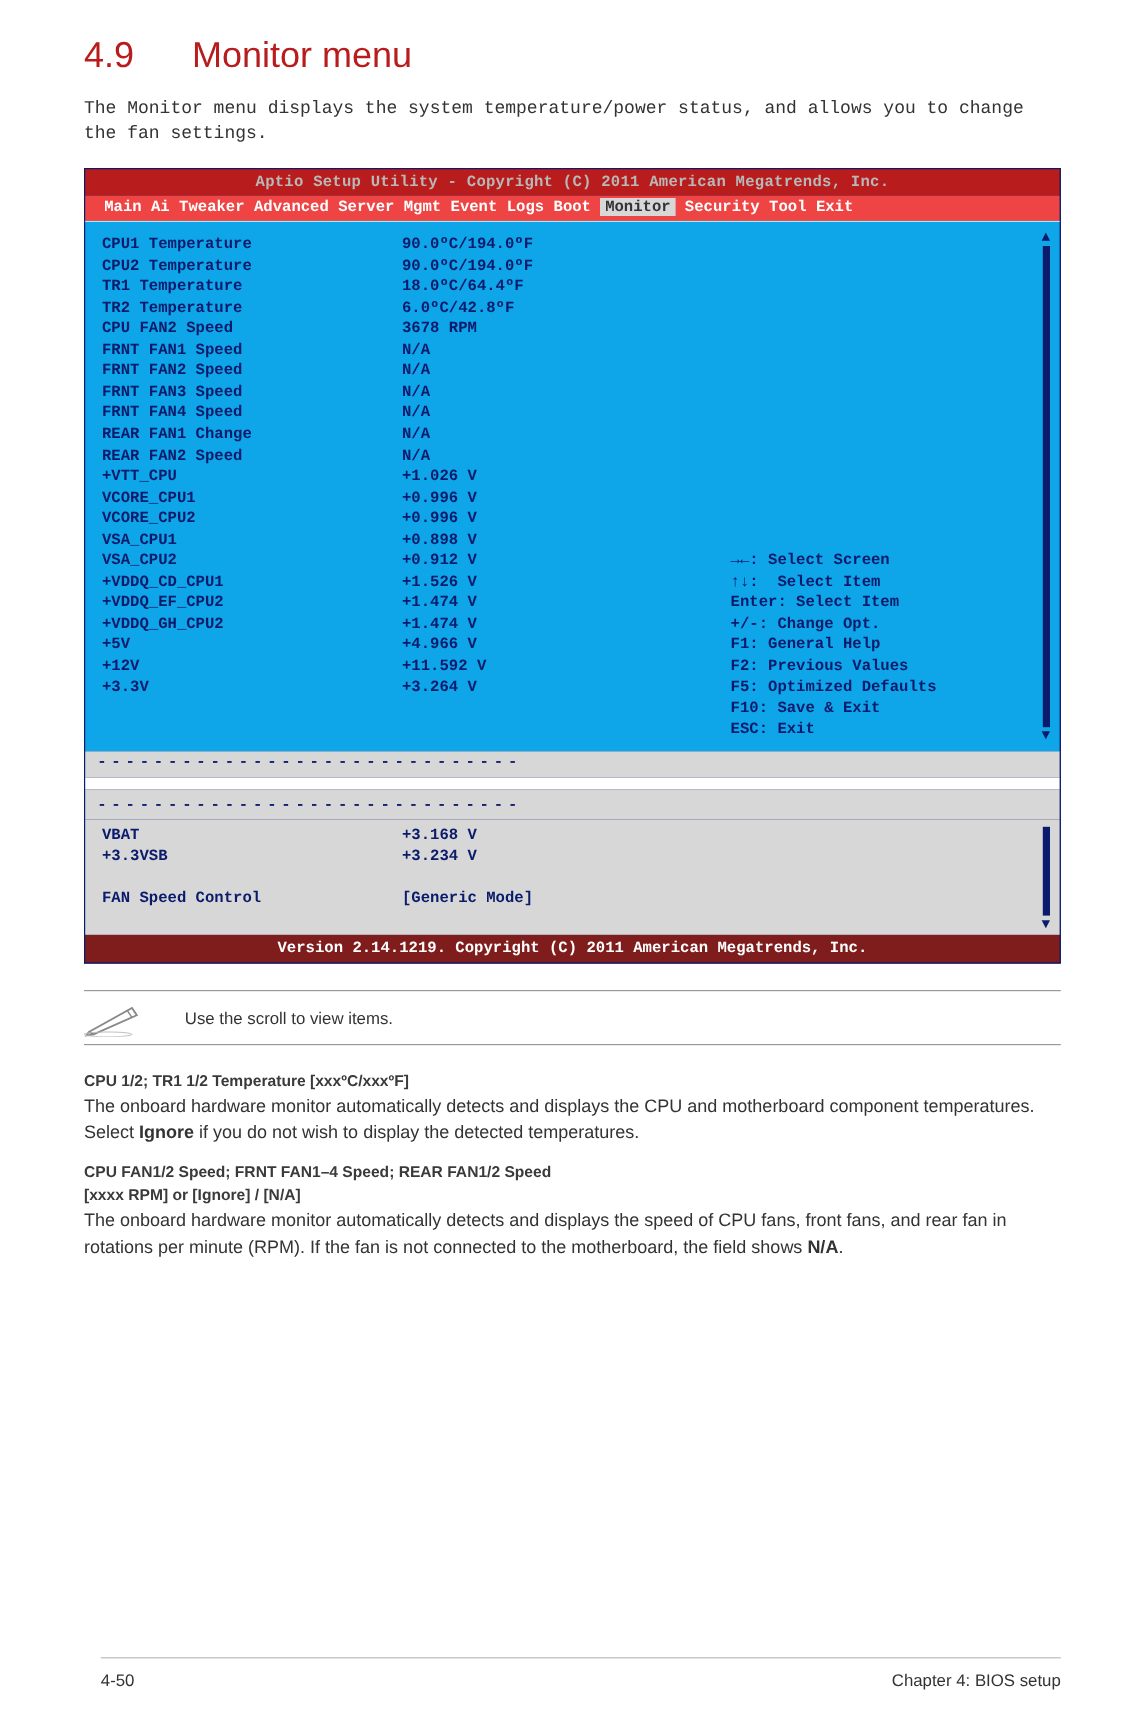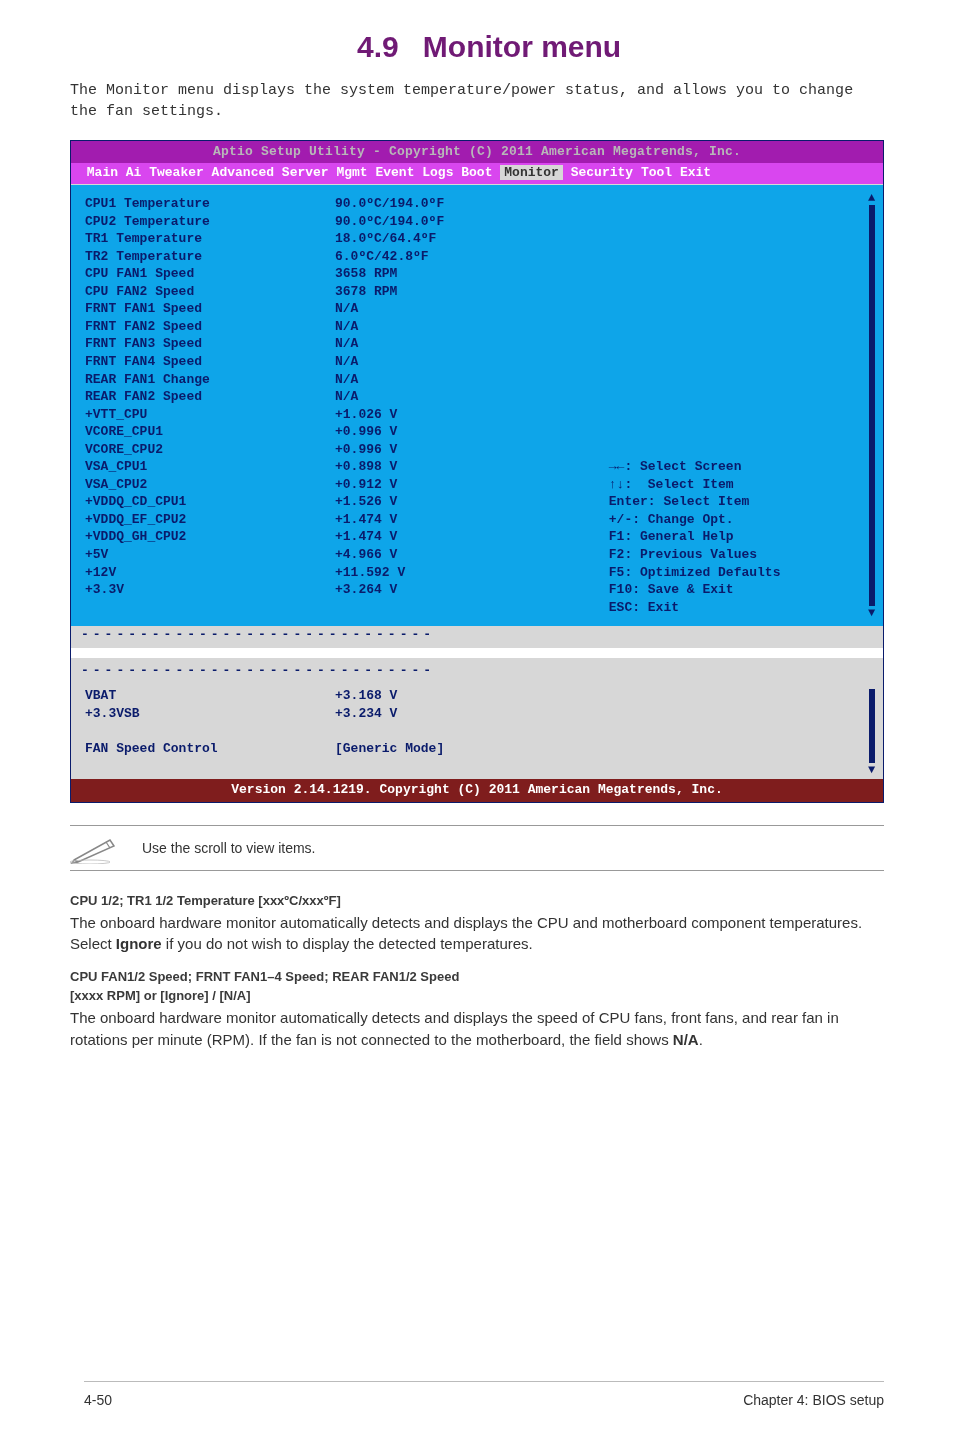--- a/index.html
+++ b/index.html
@@ -6,52 +6,51 @@
   html, body { width: 954px; height: 1438px; }
   body {
     font-family: Arial, Helvetica, sans-serif;
     background: #fff;
     color: #333;
     padding: 30px 70px 40px 70px;
     position: relative;
   }
   .heading {
     font-size: 30px;
-    font-weight: bold;
-    color: #701a75;
+    font-weight: normal;
+    color: #b91c1c;
     margin-bottom: 16px;
-    text-align: center;
   }
   .heading .num { display: inline-block; width: 90px; }
   .intro {
     font-size: 15px;
     line-height: 1.4;
     color: #333;
     margin-bottom: 18px;
     font-family: Liberation Mono, monospace;
   }
   
   .bios {
     font-family: "Courier New", Courier, monospace;
     font-size: 13px;
     font-weight: bold;
     line-height: 1.35;
     color: #fff;
     background: #0a1b6b;
     border: 1px solid #0a1b6b;
   }
   .bios-title {
-    background: #a21caf;
+    background: #b91c1c;
     color: #b8b8b8;
     text-align: center;
     padding: 2px 0;
     letter-spacing: 0.2px;
   }
   .bios-menubar {
-    background: #d946ef;
+    background: #ef4444;
     color: #fff;
     padding: 1px 8px 3px 8px;
     white-space: pre;
   }
   .bios-menubar .active {
     background: #d7d7d7;
     color: #333;
     padding: 0 4px;
   }
   .bios-body {
@@ -122,21 +121,21 @@
   }
 
   
   .note-wrap {
     border-top: 1px solid #999;
     border-bottom: 1px solid #999;
     margin: 22px 0 22px 0;
     padding: 6px 0;
     display: flex;
     align-items: center;
-    gap: 26px;
+    gap: 38px;
   }
   .pencil {
     width: 46px; height: 32px; position: relative;
   }
   .pencil svg { width: 46px; height: 32px; }
   .note-text { font-size: 14px; color: #333; }
 
   .sub-h {
     font-size: 13px;
     font-weight: bold;
@@ -187,24 +186,20 @@
           <span class="label">CPU2 Temperature</span>
           <span class="val">90.0ºC/194.0ºF</span>
         </div>
         <div class="row">
           <span class="label">TR1 Temperature</span>
           <span class="val">18.0ºC/64.4ºF</span>
         </div>
         <div class="row">
           <span class="label">TR2 Temperature</span>
           <span class="val">6.0ºC/42.8ºF</span>
-        </div>
-        <div class="row">
-          <span class="label">CPU FAN1 Speed</span>
-          <span class="val">3658 RPM</span>
         </div>
         <div class="row">
           <span class="label">CPU FAN2 Speed</span>
           <span class="val">3678 RPM</span>
         </div>
         <div class="row">
           <span class="label">FRNT FAN1 Speed</span>
           <span class="val">N/A</span>
         </div>
         <div class="row">

